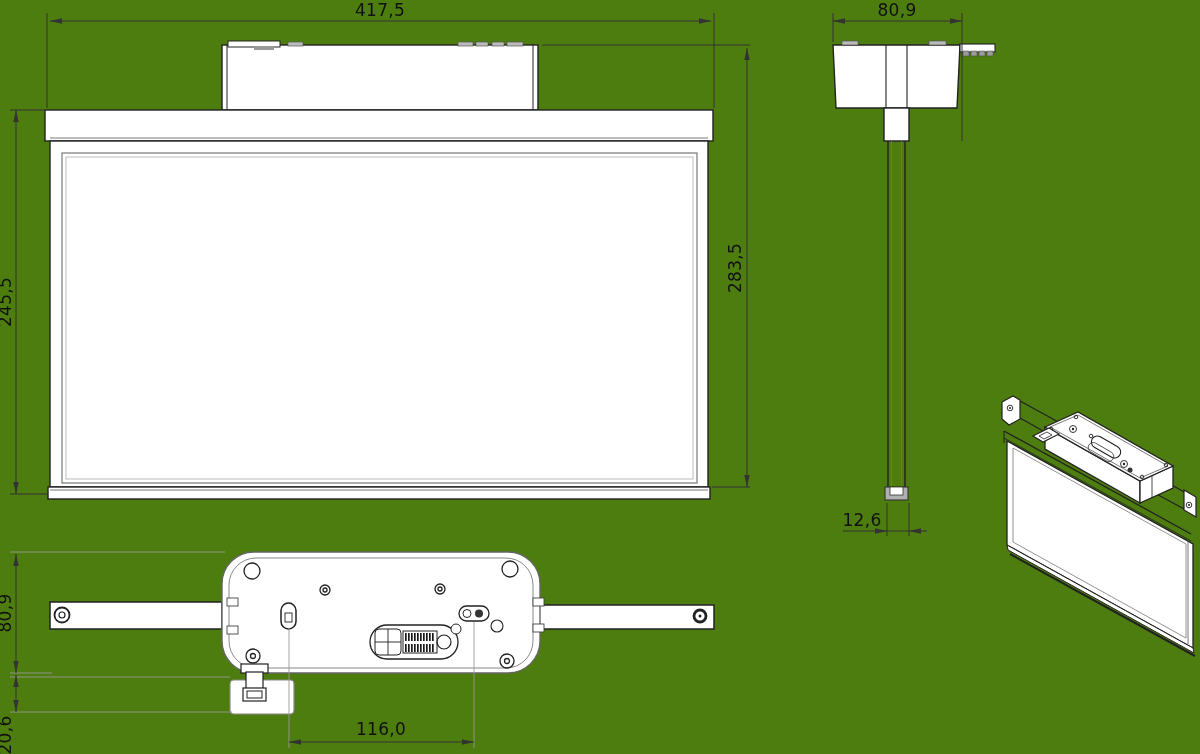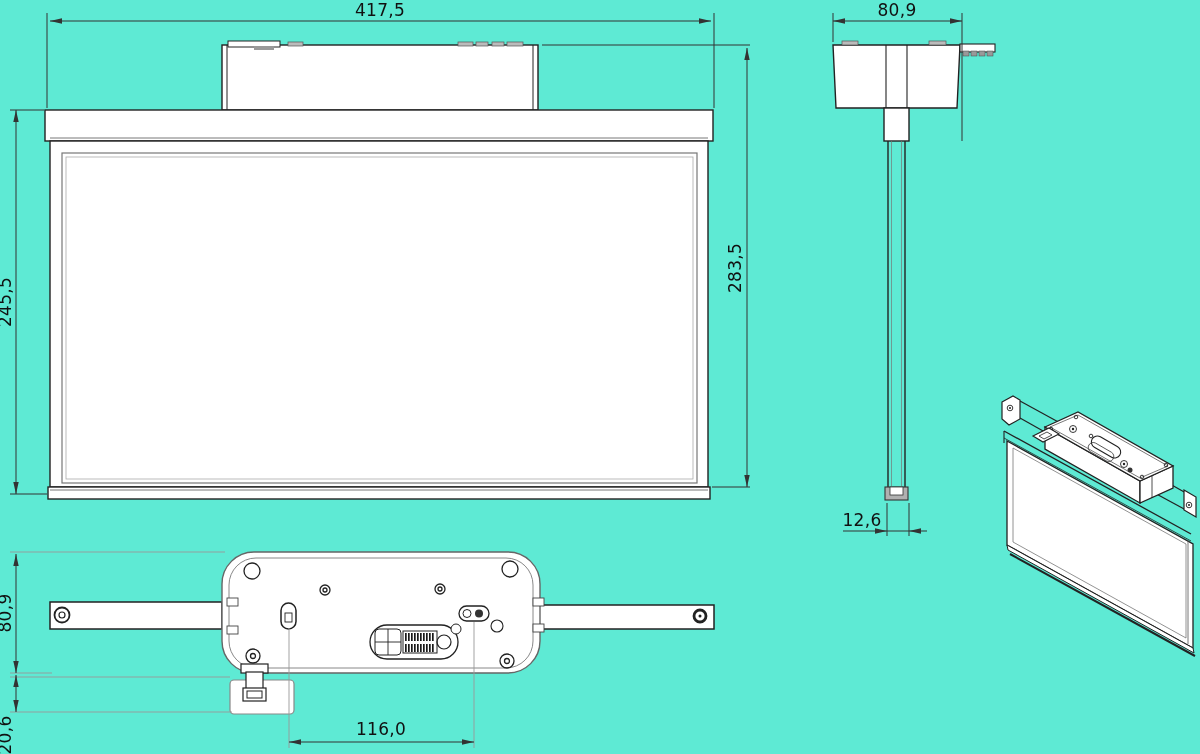--- a/index.html
+++ b/index.html
@@ -1,19 +1,19 @@
 <!DOCTYPE html>
 <html><head>
 <meta charset="utf-8">
 <style>
   html,body{margin:0;padding:0;background:#fff;}
   .sheet{
     position:relative;
     width:1200px;height:754px;
-    background:#5eead4;
+    background:#4d7c0f;
     font-family:"DejaVu Sans",sans-serif;
     overflow:hidden;
   }
   svg text{
     font-family:"DejaVu Sans",sans-serif;
     font-size:17px;
     fill:#111;
     letter-spacing:.3px;
   }
 </style>

